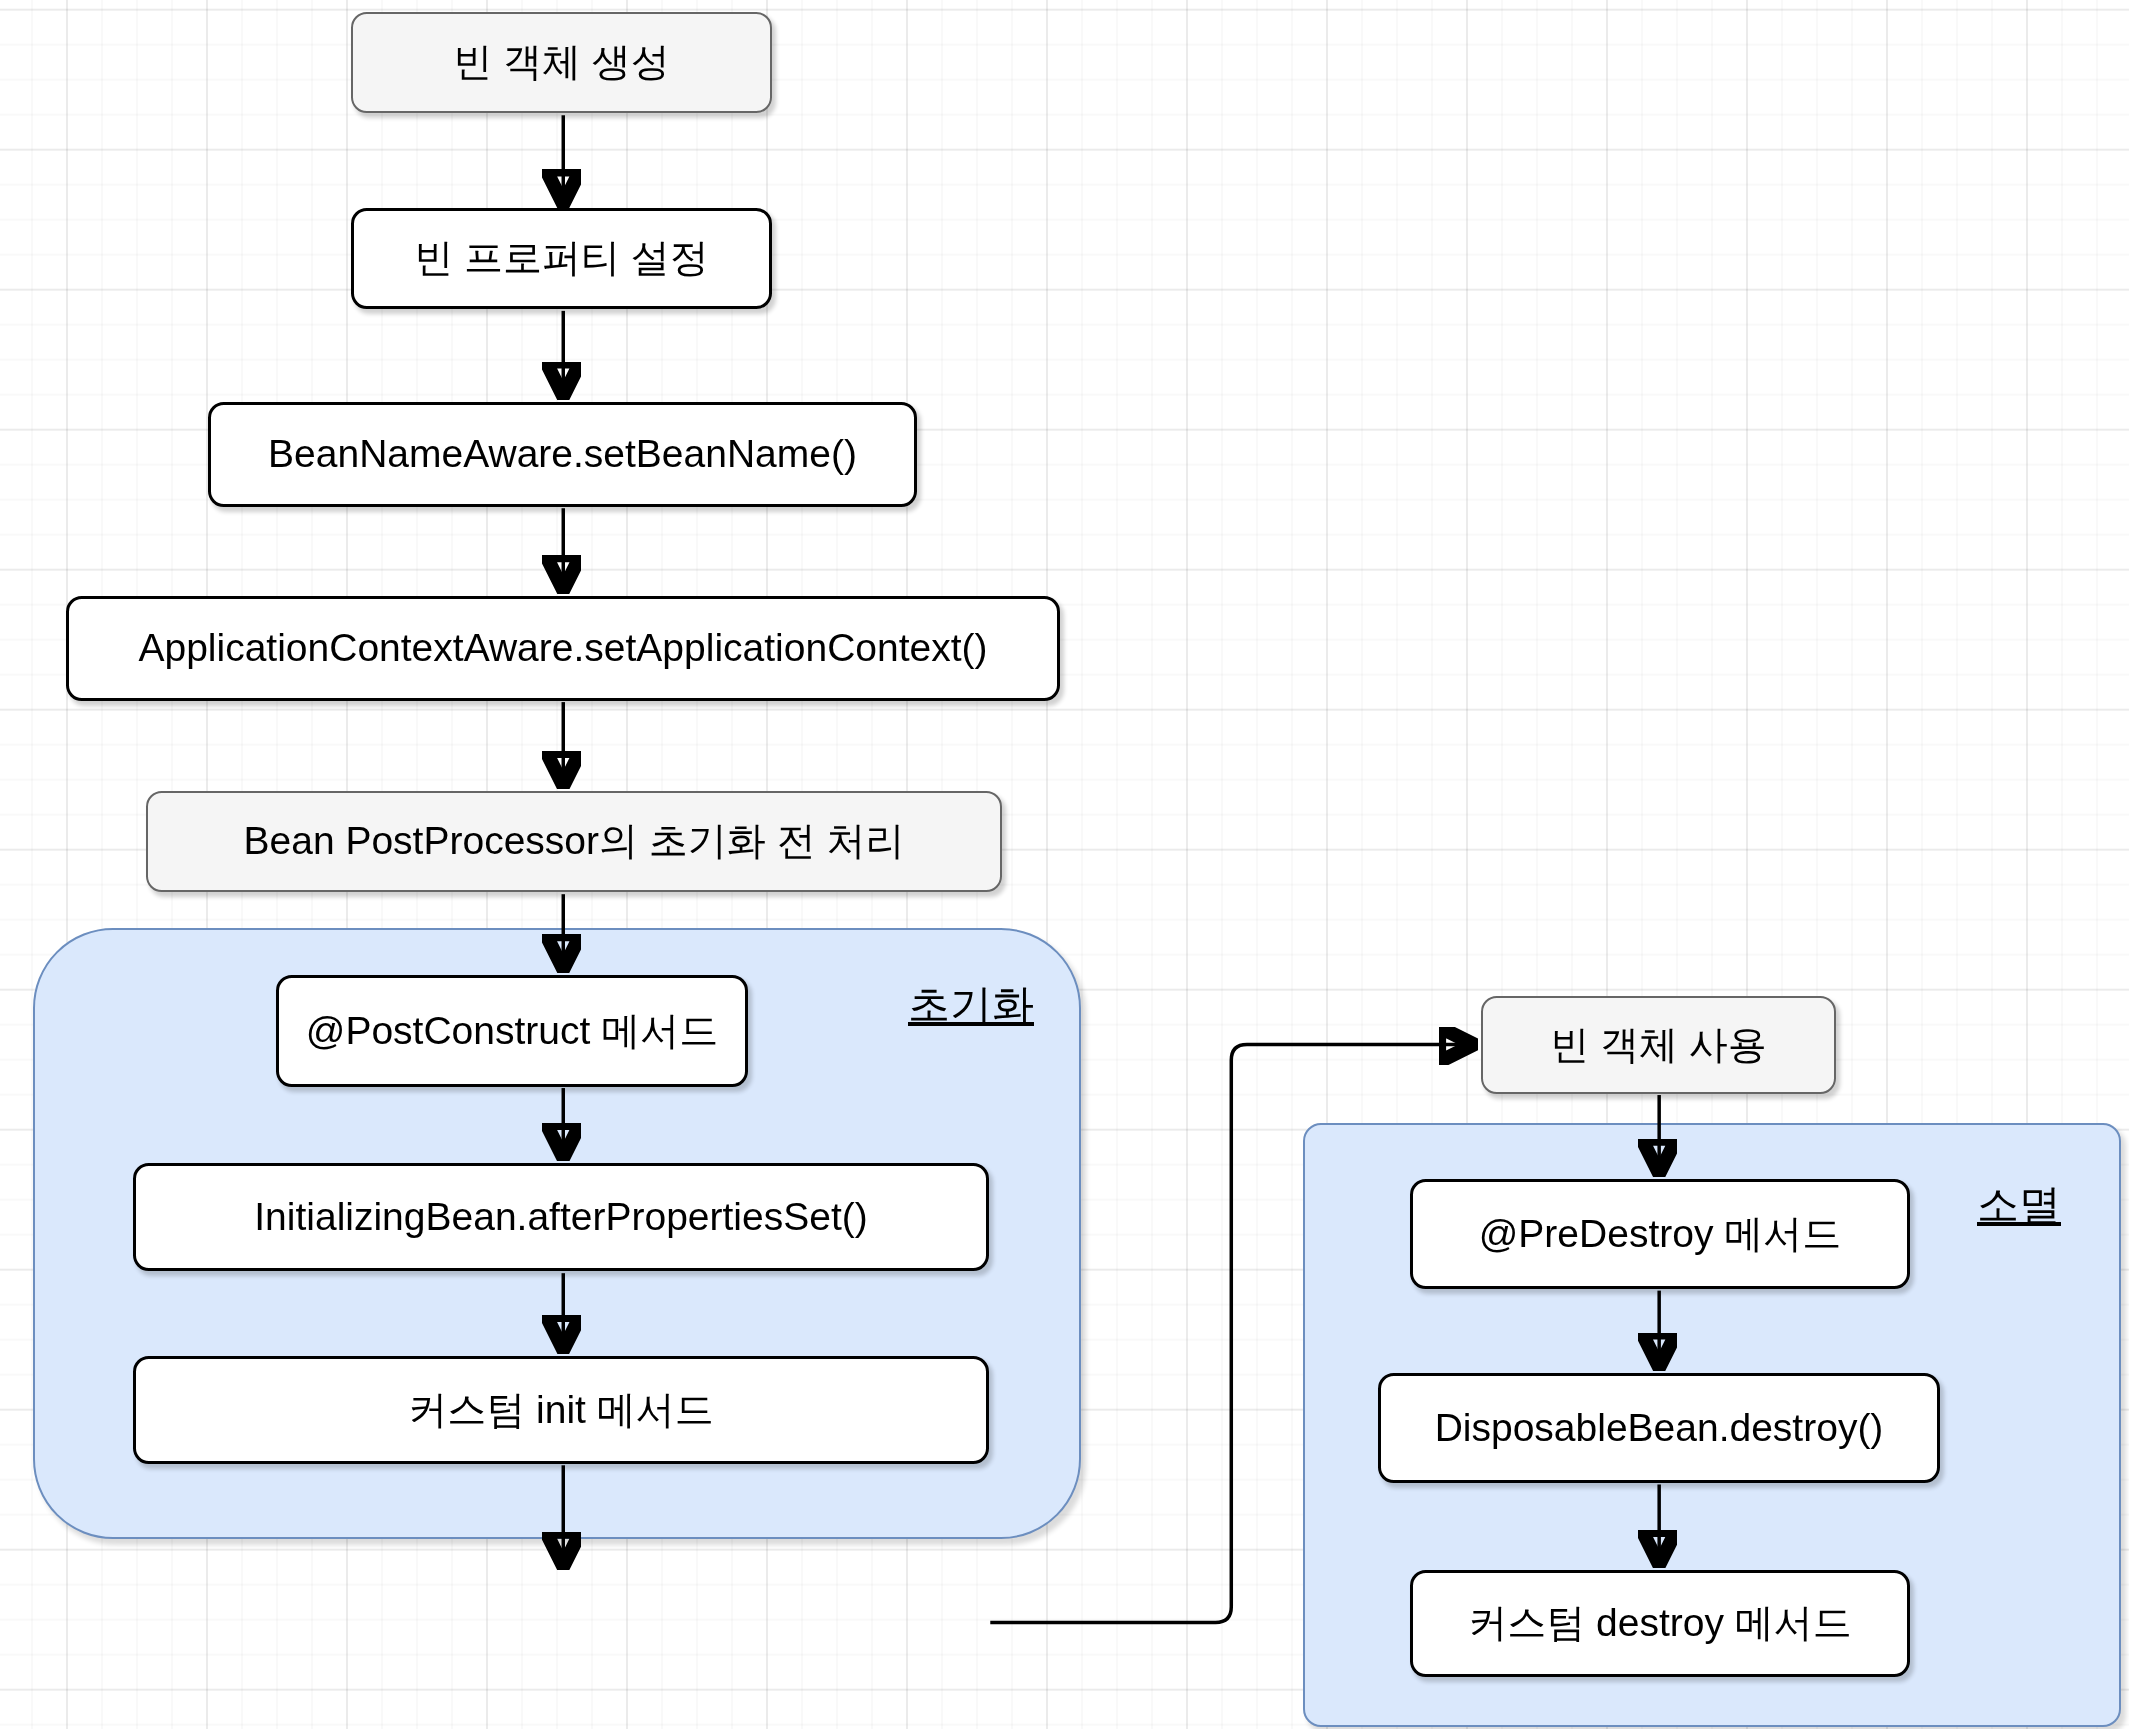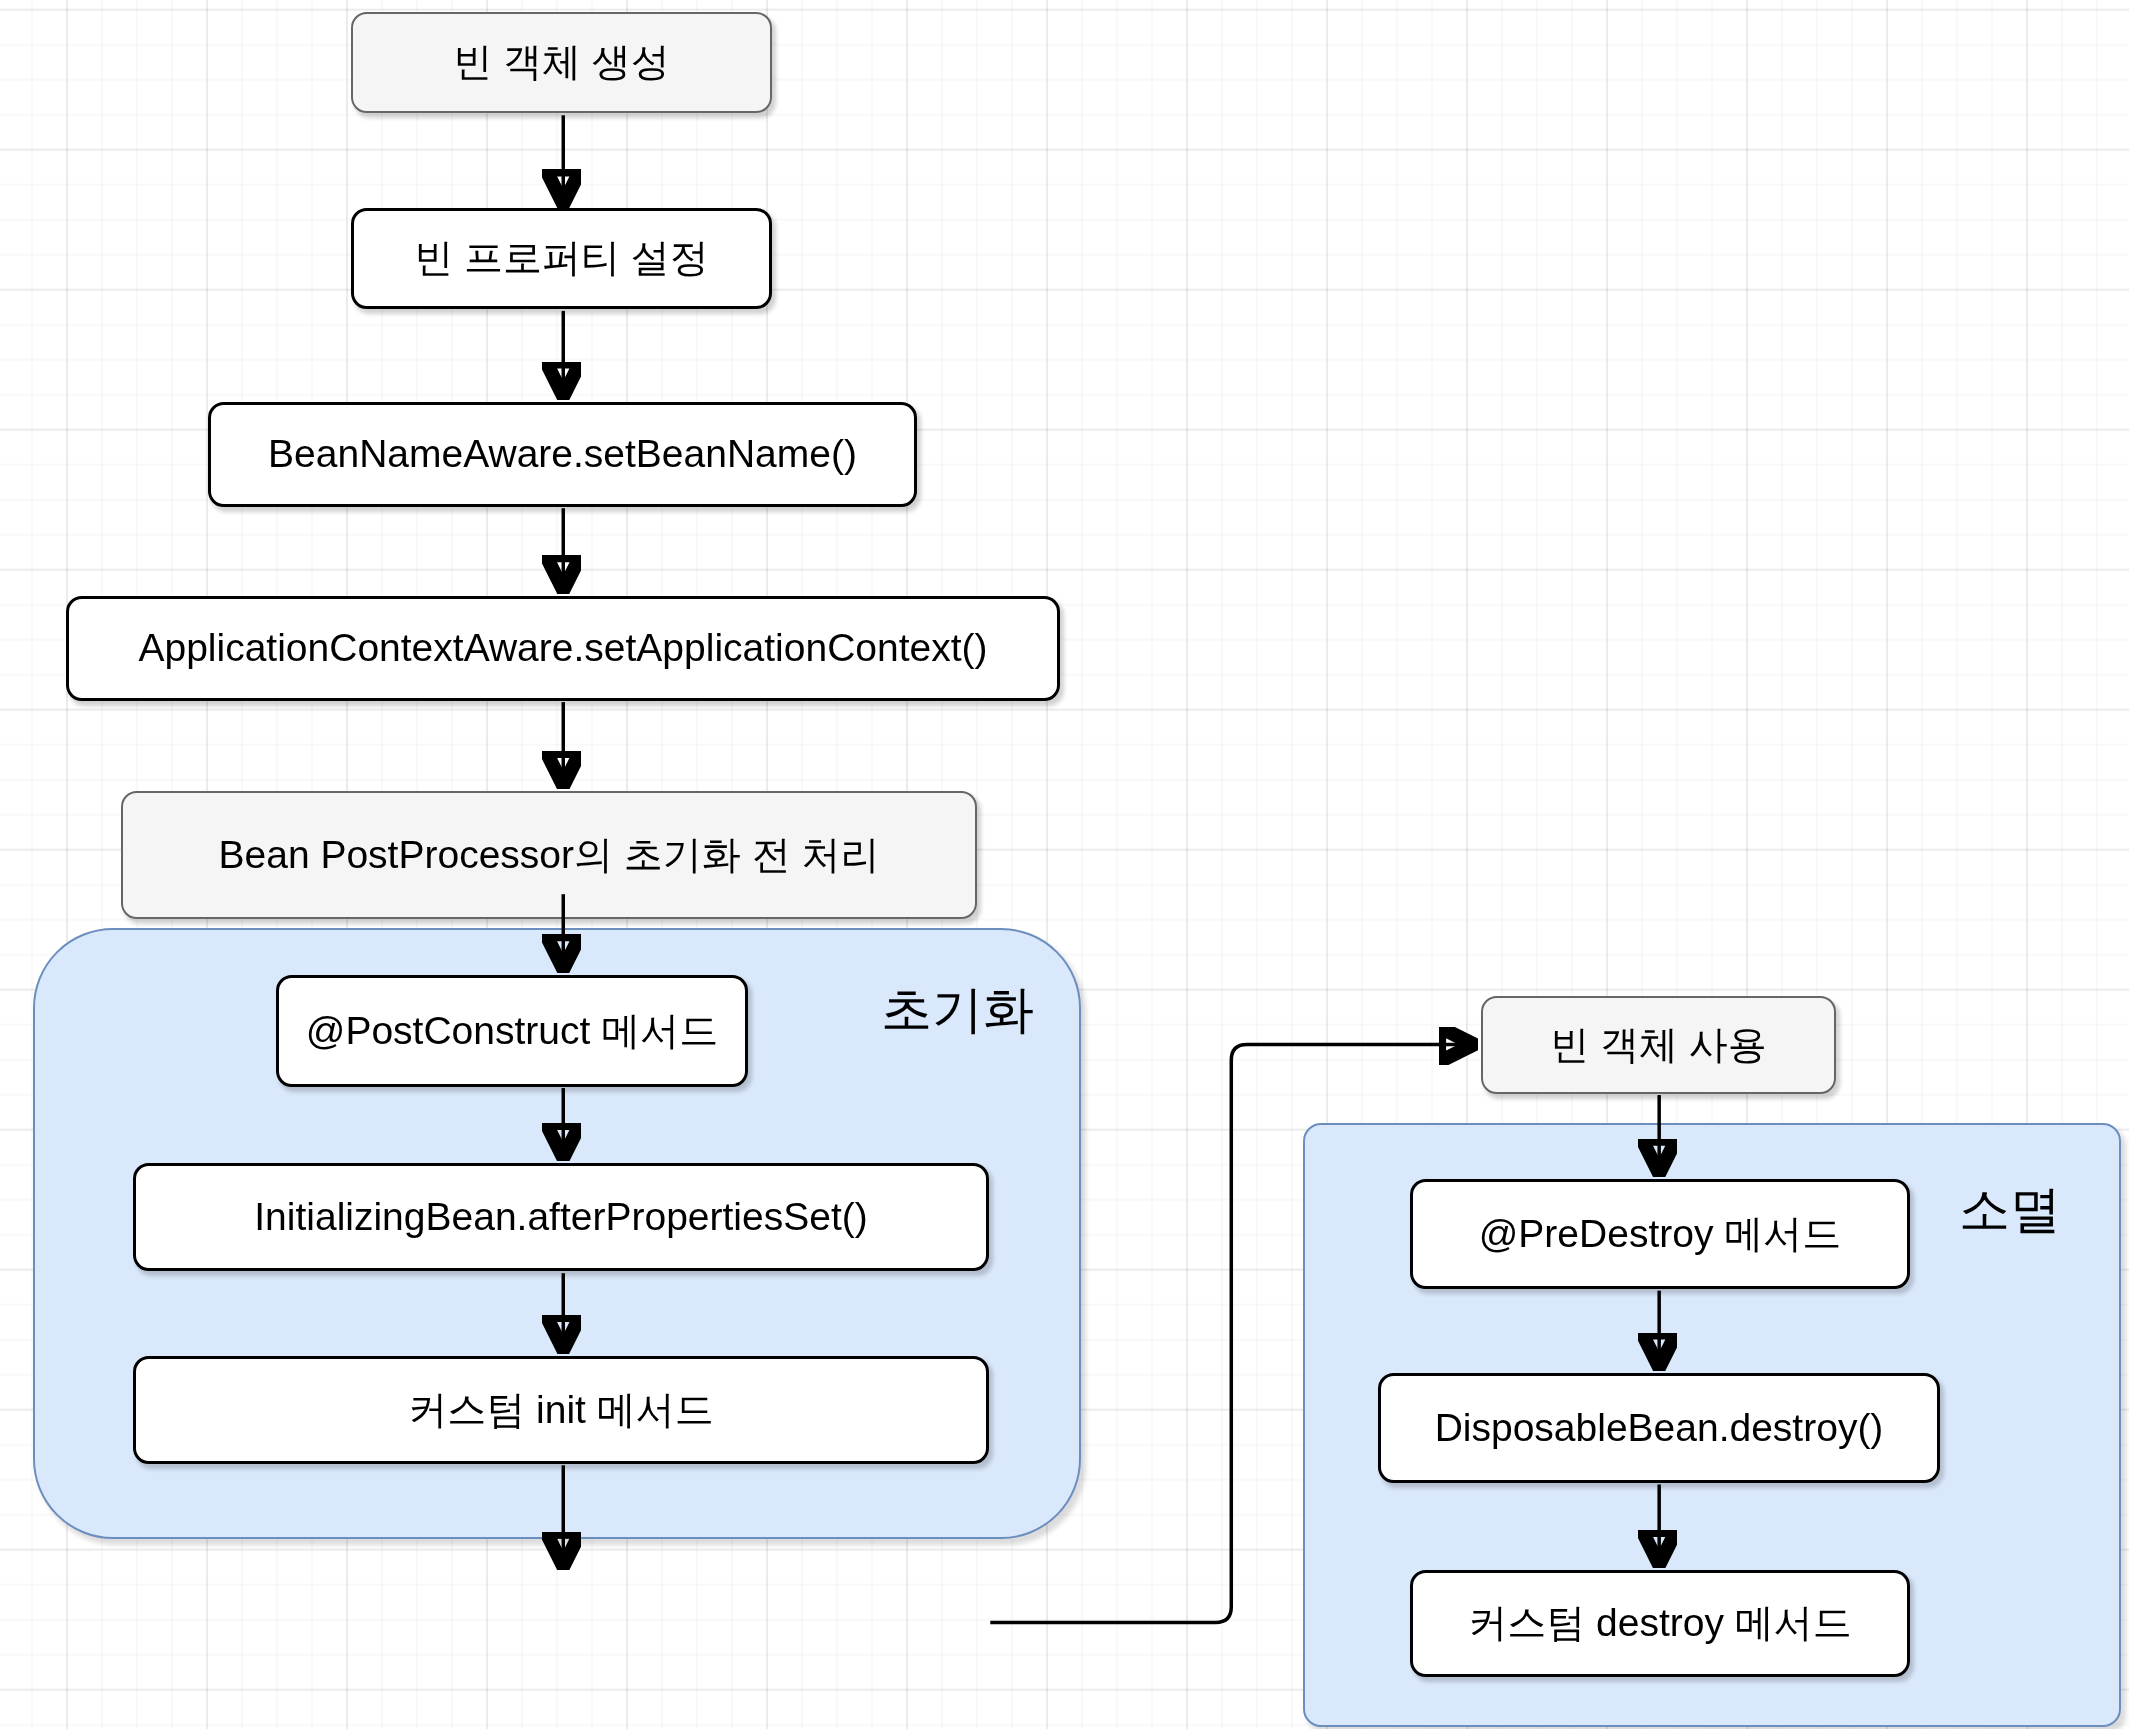--- a/index.html
+++ b/index.html
@@ -26,23 +26,24 @@
   .group {
     position: absolute;
     border-radius: 80px;
     background: var(--group-fill, #dae8fc);
     border: 2.6px solid var(--group-border, #6c8ebf);
     box-shadow: 4.4px 5.2px 5.2px rgba(0,0,0,0.14);
     box-sizing: border-box;
   }
   .group-label {
     position: absolute;
-    font-size: 51px;
+    font-size: 42px;
     line-height: 1;
     white-space: nowrap;
+    text-decoration: underline;
   }
   #group-init .group-label  { top: 54px;  right: 45px; }
   #group-destroy .group-label { top: 59px; right: 58px; }
   .node {
     position: absolute;
     display: flex;
     align-items: center;
     justify-content: center;
     text-align: center;
     box-sizing: border-box;
@@ -56,21 +57,21 @@
   }
   .node.stage {
     background: var(--stage-fill, #f5f5f5);
     border: 2.6px solid var(--stage-border, #666666);
   }
   
   #n-create        { left: 351px;  top: 12.2px;   width: 421px;  height: 101px; }
   #n-props         { left: 351px;  top: 208px;  width: 421px;  height: 101px; }
   #n-beanname      { left: 208px;  top: 402px;  width: 709px;  height: 105px; }
   #n-appctx        { left: 66px;   top: 596px;  width: 994px; height: 105px; }
-  #n-bpp-before    { left: 121px;  top: 791px;  width: 856px;  height: 128px; }
+  #n-bpp-before    { left: 146px;  top: 791px;  width: 856px;  height: 101px; }
   #group-init      { left: 33px;   top: 928px; width: 1048px; height: 611px; }
   #n-postconstruct { left: 276px;  top: 975px; width: 472px;  height: 112px; }
   #n-afterprops    { left: 133px;  top: 1163px; width: 856px;  height: 108px; }
   #n-custominit    { left: 133px;  top: 1356px; width: 856px;  height: 108px; }
   #n-bpp-after     { left: 133px;  top: 1572px; width: 856px;  height: 101px; }
   #n-usebean       { left: 1481px; top: 996px; width: 355px;  height: 98px; }
   #group-destroy   { left: 1303px; top: 1123px; width: 818px;  height: 604px; border-radius: 18px; }
   #n-predestroy    { left: 1410px; top: 1179px; width: 500px;  height: 110px; }
   #n-disposable    { left: 1378px; top: 1373px; width: 562px;  height: 110px; }
   #n-customdestroy { left: 1410px; top: 1570px; width: 500px;  height: 107px; }

